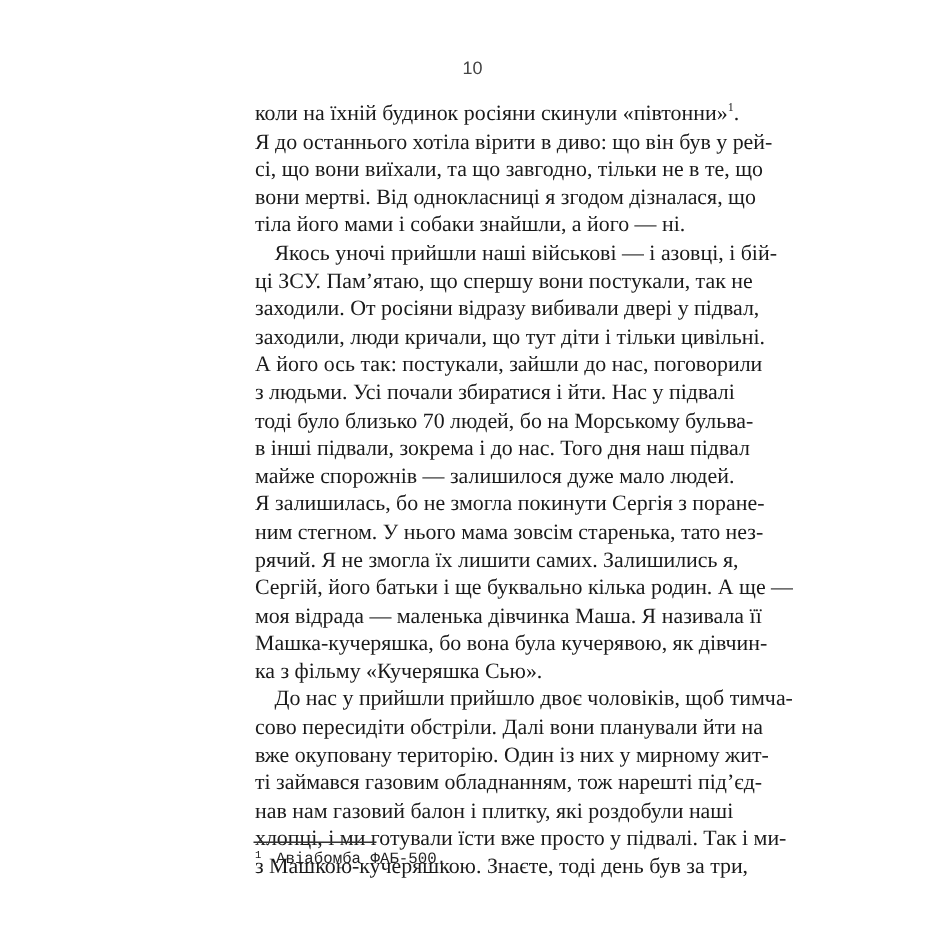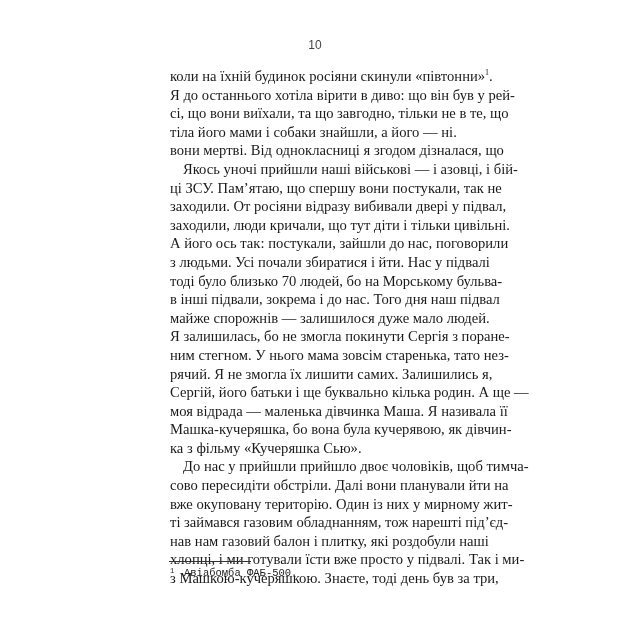--- a/index.html
+++ b/index.html
@@ -29,22 +29,22 @@
 </style>
 </head>
 <body>
 
 <div class="page-number">10</div>
 
 <div class="body-text">
   <span class="line last"><span>коли на їхній будинок росіяни скинули «півтонни»</span><sup>1</sup><span>.</span></span>
   <span class="line">Я до останнього хотіла вірити в диво: що він був у рей-</span>
   <span class="line">сі, що вони виїхали, та що завгодно, тільки не в те, що</span>
+  <span class="line">вони мертві. Від однокласниці я згодом дізналася, що</span>
   <span class="line last">тіла його мами і собаки знайшли, а його — ні.</span>
-  <span class="line">вони мертві. Від однокласниці я згодом дізналася, що</span>
   <span class="line indent">Якось уночі прийшли наші військові — і азовці, і бій-</span>
   <span class="line">ці ЗСУ. Пам’ятаю, що спершу вони постукали, так не</span>
   <span class="line">заходили. От росіяни відразу вибивали двері у підвал,</span>
   <span class="line">заходили, люди кричали, що тут діти і тільки цивільні.</span>
   <span class="line">А його ось так: постукали, зайшли до нас, поговорили</span>
   <span class="line">з людьми. Усі почали збиратися і йти. Нас у підвалі</span>
   <span class="line">тоді було близько 70 людей, бо на Морському бульва-</span>
   <span class="line">в інші підвали, зокрема і до нас. Того дня наш підвал</span>
   <span class="line">майже спорожнів — залишилося дуже мало людей.</span>
   <span class="line">Я залишилась, бо не змогла покинути Сергія з поране-</span>

